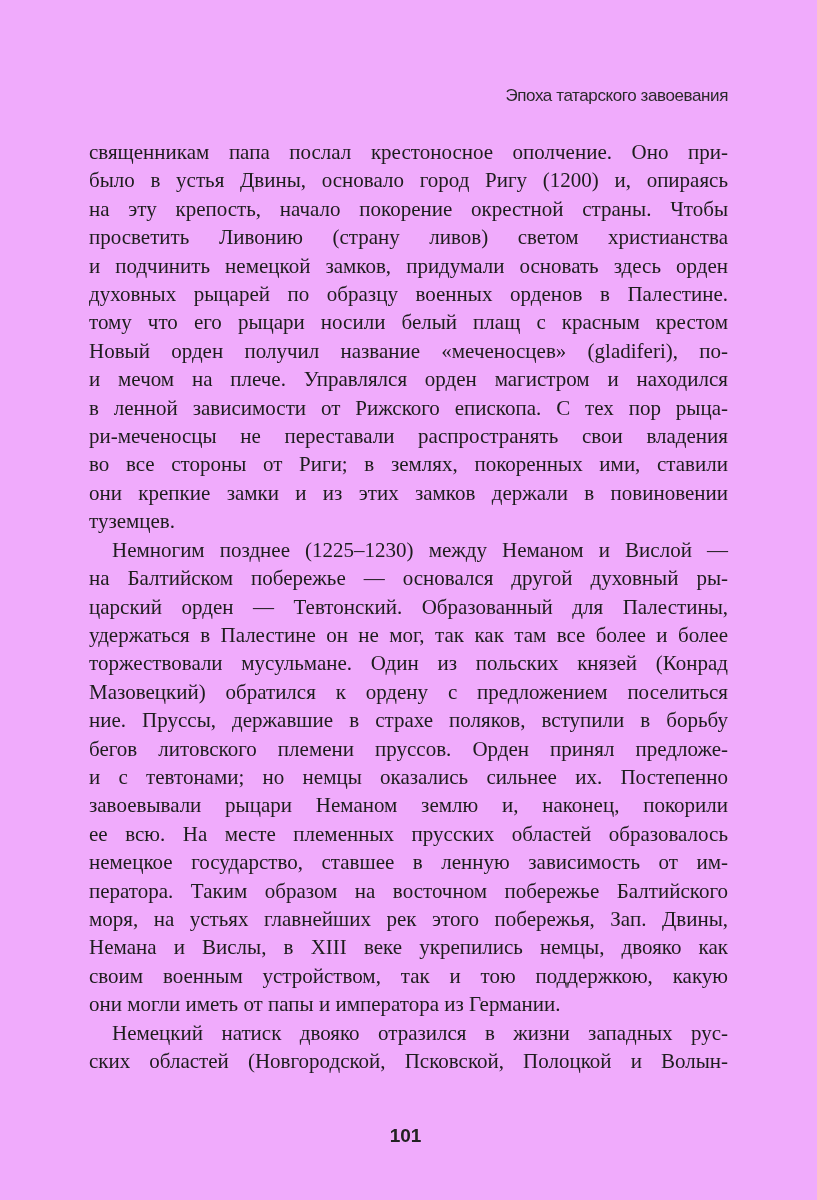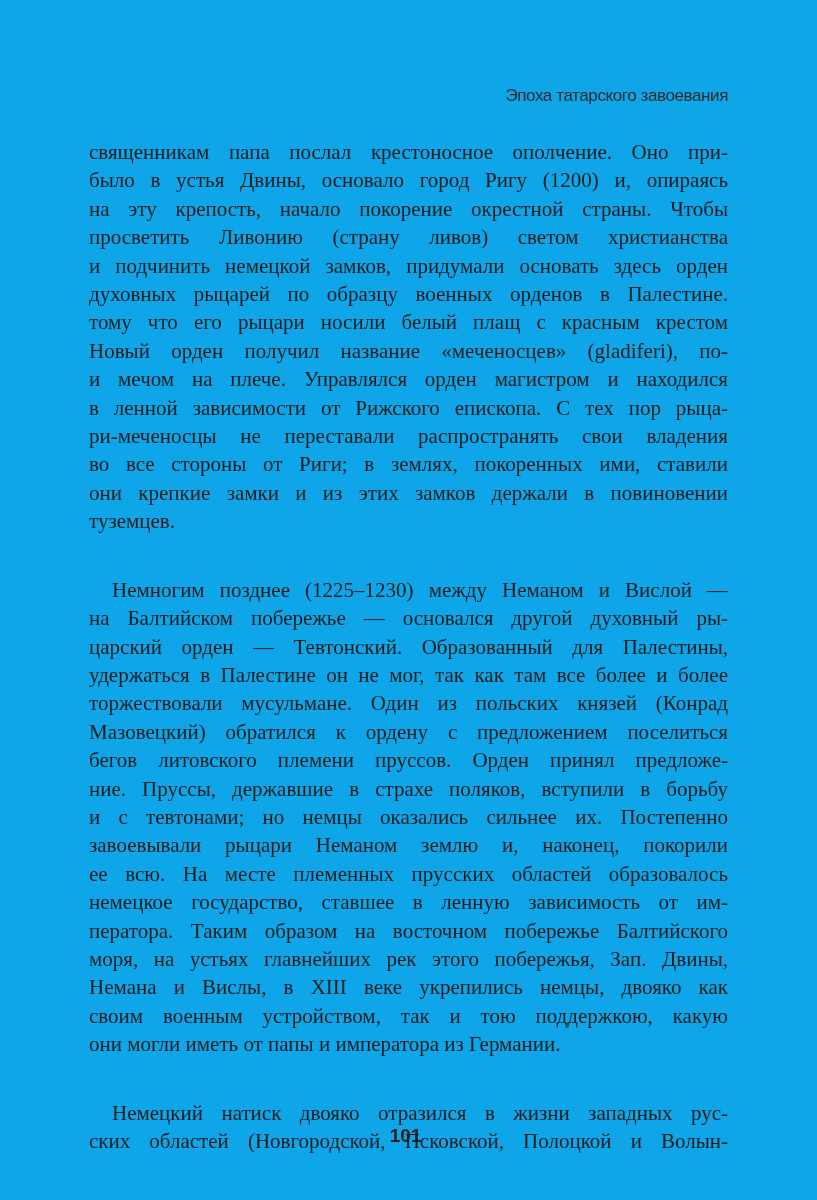--- a/index.html
+++ b/index.html
@@ -4,21 +4,21 @@
 <style>
   html, body {
     margin: 0;
     padding: 0;
     background: #ffffff;
   }
   .page {
     position: relative;
     width: 817px;
     height: 1200px;
-    background: #0ea5e9;
+    background: #f0abfc;
     overflow: hidden;
     font-family: "Liberation Serif", "DejaVu Serif", serif;
   }
   .running-header {
     position: absolute;
     top: 86px;
     left: 89px;
     width: 639px;
     text-align: right;
     font-family: "Liberation Sans", "DejaVu Sans", sans-serif;
@@ -44,21 +44,20 @@
     text-align-last: justify;
     -moz-text-align-last: justify;
     white-space: normal;
   }
   .line.flush {
     text-align-last: left;
     -moz-text-align-last: left;
   }
   .paragraph.indent .line:first-child {
     text-indent: 23px;
-    margin-top: 40px;
   }
   .page-number {
     position: absolute;
     top: 1125px;
     left: 89px;
     width: 633px;
     text-align: center;
     font-family: "Liberation Sans", "DejaVu Sans", sans-serif;
     font-weight: bold;
     font-size: 19px;
@@ -88,22 +87,22 @@
         <div class="line">они крепкие замки и из этих замков держали в повиновении</div>
         <div class="line flush">туземцев.</div>
       </div>
       <div class="paragraph indent">
         <div class="line">Немногим позднее (1225–1230) между Неманом и Вислой —</div>
         <div class="line">на Балтийском побережье — основался другой духовный ры-</div>
         <div class="line">царский орден — Тевтонский. Образованный для Палестины,</div>
         <div class="line">удержаться в Палестине он не мог, так как там все более и более</div>
         <div class="line">торжествовали мусульмане. Один из польских князей (Конрад</div>
         <div class="line">Мазовецкий) обратился к ордену с предложением поселиться</div>
+        <div class="line">ние. Пруссы, державшие в страхе поляков, вступили в борьбу</div>
         <div class="line">бегов литовского племени пруссов. Орден принял предложе-</div>
-        <div class="line">ние. Пруссы, державшие в страхе поляков, вступили в борьбу</div>
         <div class="line">и с тевтонами; но немцы оказались сильнее их. Постепенно</div>
         <div class="line">завоевывали рыцари Неманом землю и, наконец, покорили</div>
         <div class="line">ее всю. На месте племенных прусских областей образовалось</div>
         <div class="line">немецкое государство, ставшее в ленную зависимость от им-</div>
         <div class="line">ператора. Таким образом на восточном побережье Балтийского</div>
         <div class="line">моря, на устьях главнейших рек этого побережья, Зап. Двины,</div>
         <div class="line">Немана и Вислы, в XIII веке укрепились немцы, двояко как</div>
         <div class="line">своим военным устройством, так и тою поддержкою, какую</div>
         <div class="line flush">они могли иметь от папы и императора из Германии.</div>
       </div>

